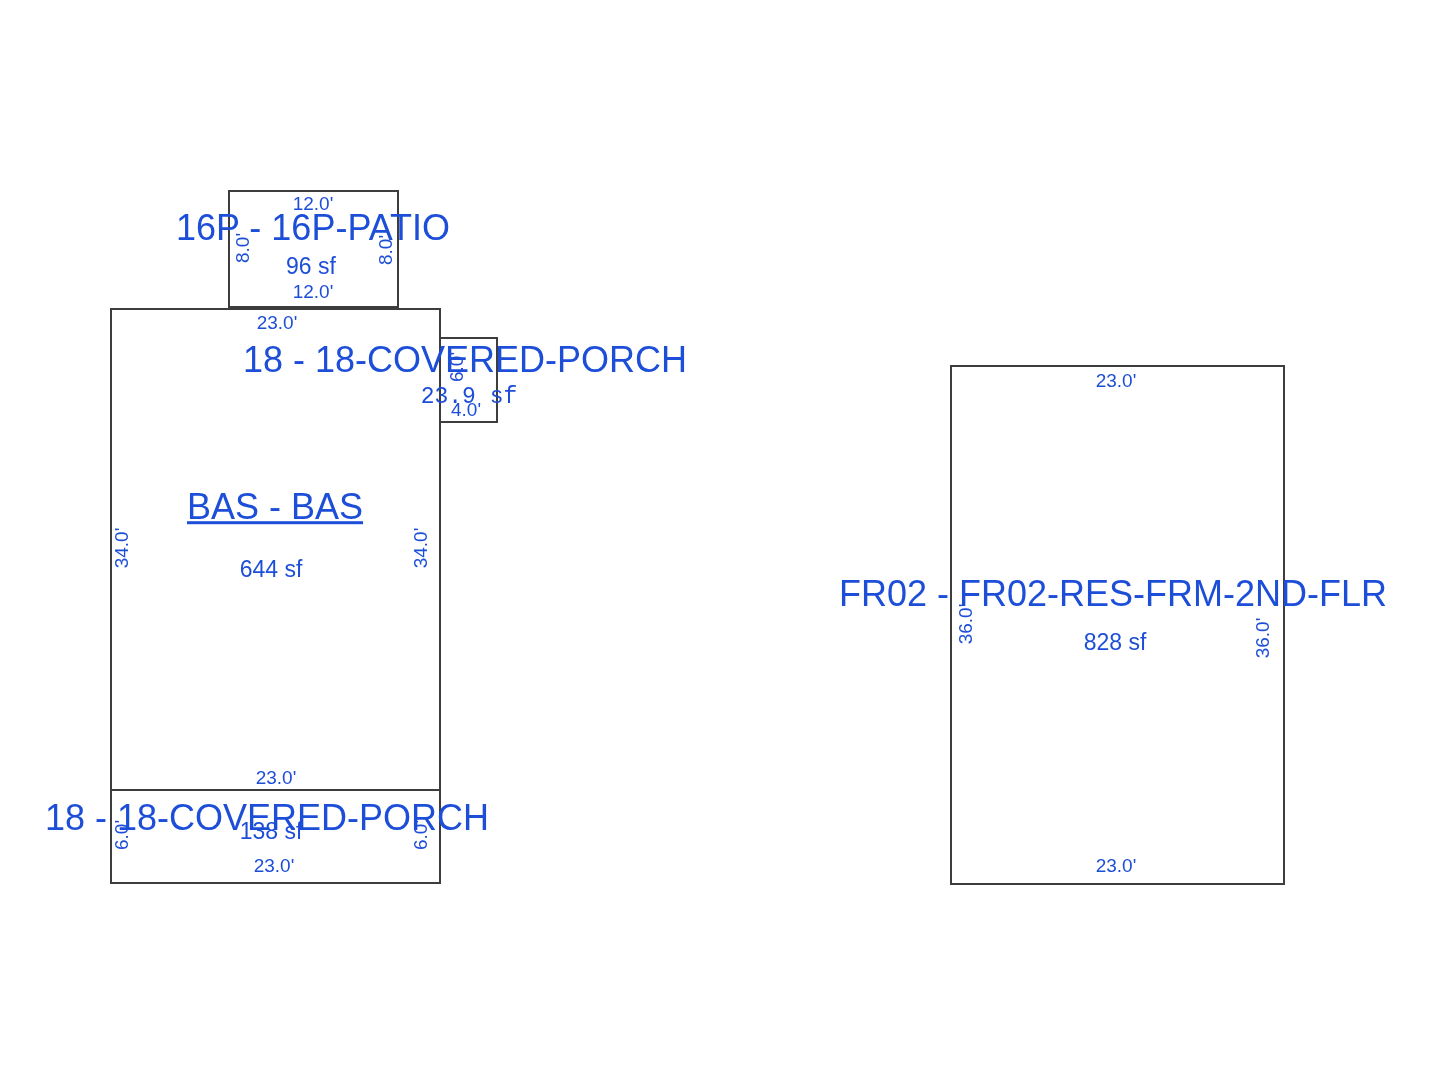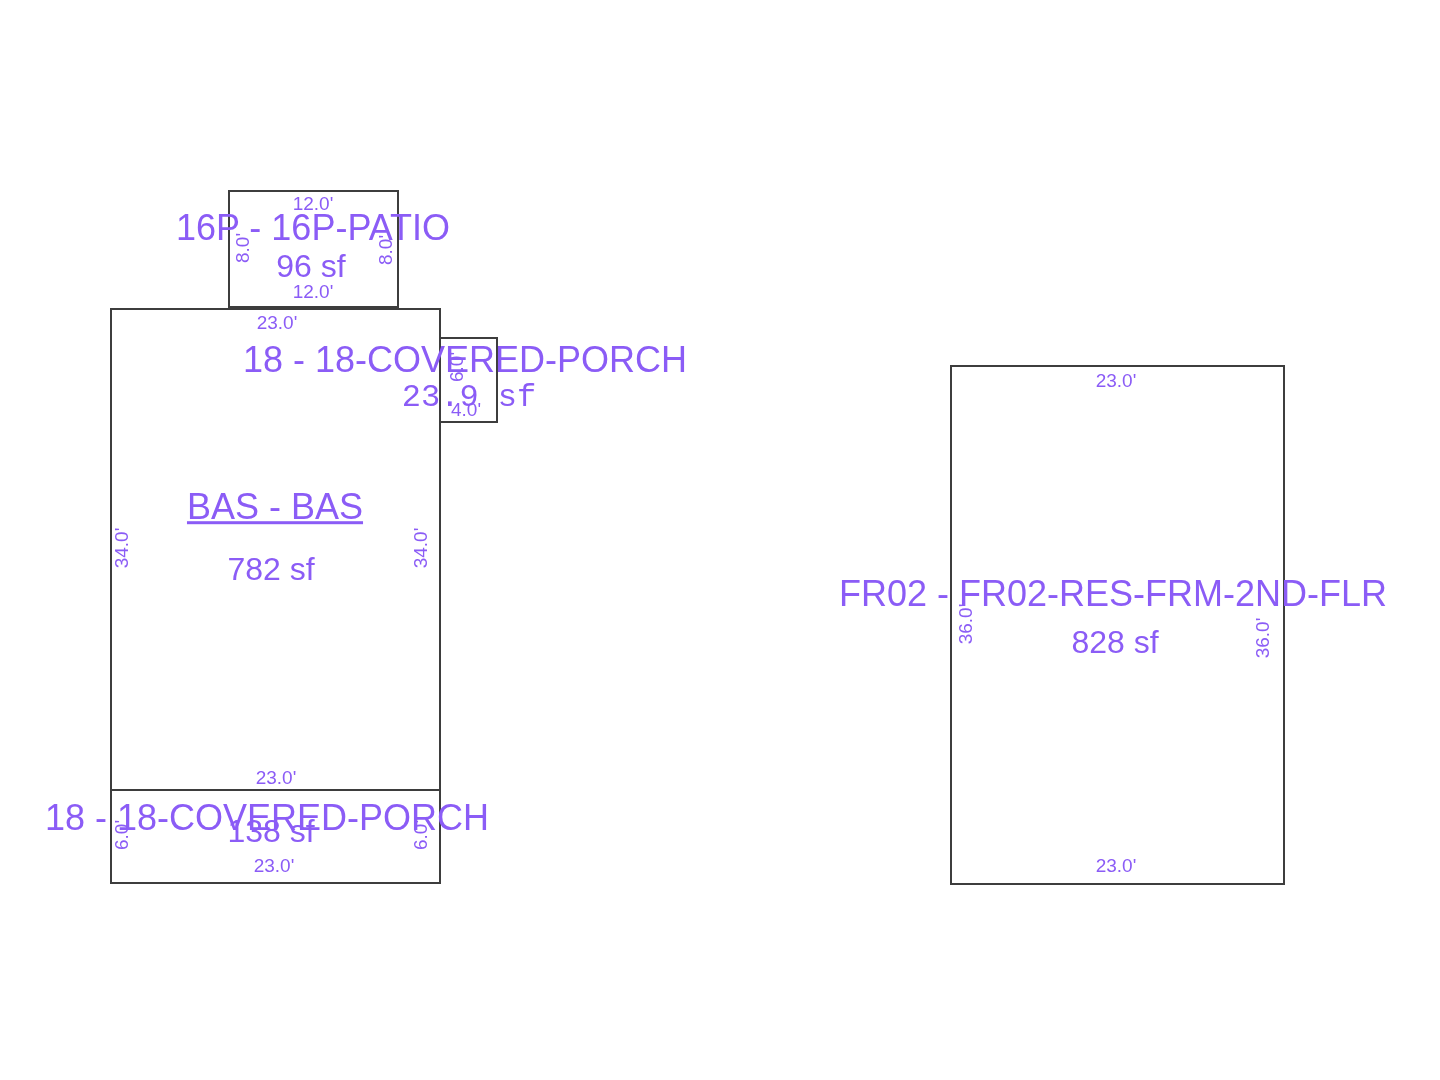--- a/index.html
+++ b/index.html
@@ -3,21 +3,21 @@
 <meta charset="utf-8">
 <style>
   * { margin: 0; padding: 0; box-sizing: border-box; }
   html, body { background: #ffffff; }
   .canvas {
     position: relative;
     width: 1440px;
     height: 1080px;
     background: #ffffff;
     font-family: "Liberation Sans", sans-serif;
-    color: #8b5cf6;
+    color: #1d4ed8;
     overflow: hidden;
   }
   .outline {
     position: absolute;
     border: 2px solid #3d3d3d;
     background: transparent;
   }
   .hline {
     position: absolute;
     height: 2px;
@@ -26,21 +26,21 @@
   .txt {
     position: absolute;
     transform: translate(-50%, -50%);
     white-space: nowrap;
     line-height: 1.1;
   }
   .txt.v {
     transform: translate(-50%, -50%) rotate(-90deg);
   }
   .shape-label { font-size: 36px; }
-  .shape-area  { font-size: 32px; }
+  .shape-area  { font-size: 23px; }
   .dim         { font-size: 19px; }
 </style>
 </head>
 <body>
 
 <div class="canvas">
 
   <div class="outline" style="left:228px; top:190px; width:171px; height:118px;"></div>
 
   <div class="outline" style="left:110px; top:308px; width:331px; height:576px;"></div>
@@ -53,21 +53,21 @@
 
   <div class="txt dim" style="left:313px; top:204px;">12.0'</div>
   <div class="txt shape-label" style="left:313px; top:228px;">16P - 16P-PATIO</div>
   <div class="txt shape-area" style="left:311px; top:267px;">96 sf</div>
   <div class="txt dim" style="left:313px; top:292px;">12.0'</div>
   <div class="txt dim v" style="left:243px; top:248px;">8.0'</div>
   <div class="txt dim v" style="left:386px; top:250px;">8.0'</div>
 
   <div class="txt dim" style="left:277px; top:323px;">23.0'</div>
   <div class="txt shape-label" style="left:275px; top:507px;text-decoration:underline;">BAS - BAS</div>
-  <div class="txt shape-area" style="left:271px; top:570px;">782 sf</div>
+  <div class="txt shape-area" style="left:271px; top:570px;">644 sf</div>
   <div class="txt dim v" style="left:122px; top:548px;">34.0'</div>
   <div class="txt dim v" style="left:421px; top:548px;">34.0'</div>
   <div class="txt dim" style="left:276px; top:778px;">23.0'</div>
 
   <div class="txt dim v" style="left:457px; top:367px;">6.0'</div>
   <div class="txt dim" style="left:466px; top:410px;">4.0'</div>
   <div class="txt shape-label" style="left:465px; top:360px;">18 - 18-COVERED-PORCH</div>
   <div class="txt shape-area" style="left:469px; top:398px;font-family:Liberation Mono, monospace;">23.9 sf</div>
 
   <div class="txt shape-label" style="left:267px; top:818px;">18 - 18-COVERED-PORCH</div>

